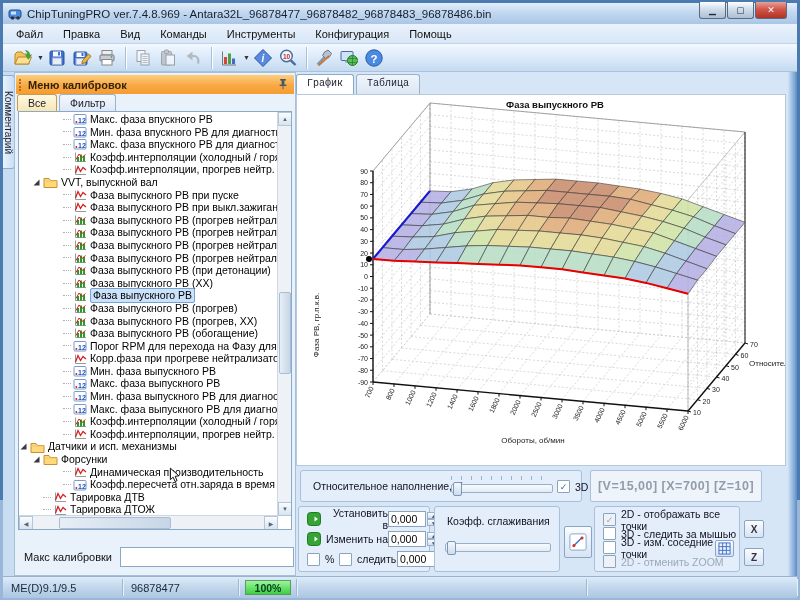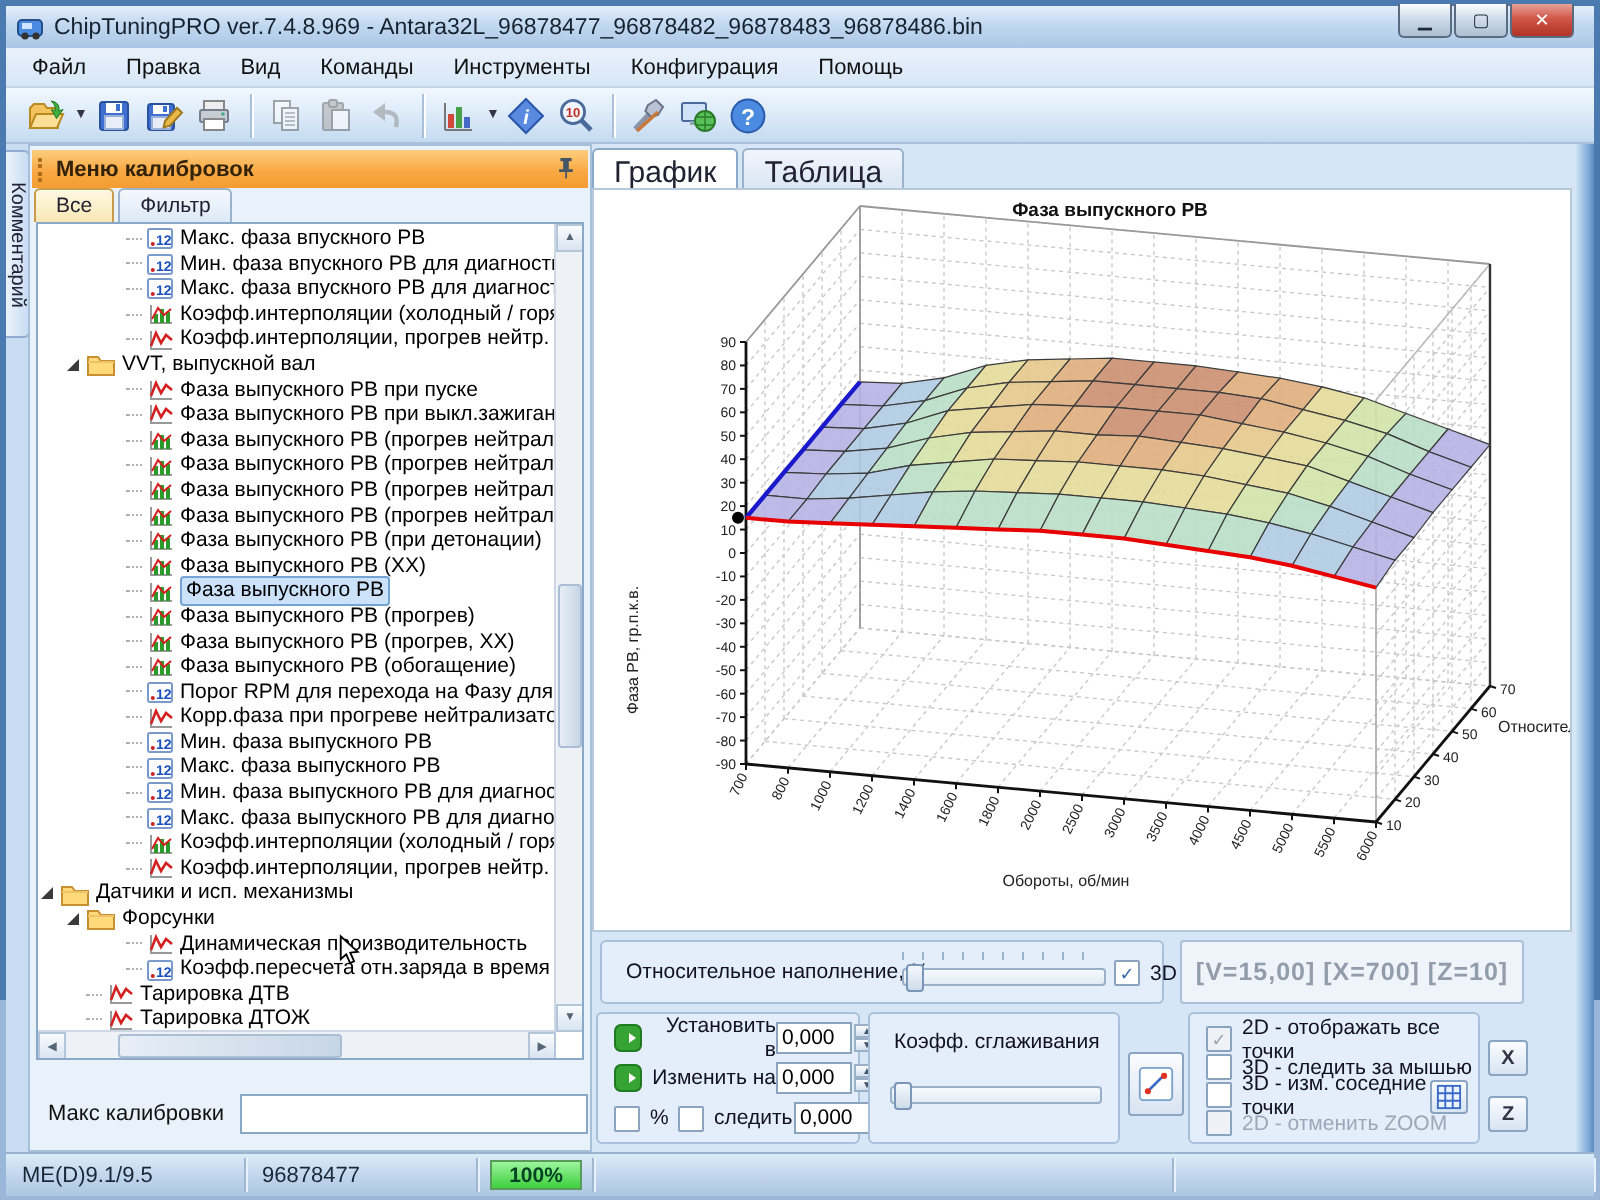--- a/index.html
+++ b/index.html
@@ -54,22 +54,22 @@
   .hscroll{position:absolute;left:0;bottom:0;right:13px;height:13px;background:#eef2f6;border-top:1px solid #cdd8e4;}
   .sb-btn{position:absolute;background:linear-gradient(#fafcfe,#d8e4f0);border:1px solid #b4c6da;color:#567;
     font-size:6px;display:flex;align-items:center;justify-content:center;}
   .sb-thumb{position:absolute;background:linear-gradient(90deg,#e7eef6,#c7d6e6);border:1px solid #a9bed4;border-radius:2px;}
   .search-row{position:absolute;left:3px;bottom:8px;height:20px;display:flex;align-items:center;}
   .search-label{font-size:11px;color:#111;margin:0 8px 0 6px;}
   .search-input{width:168px;height:16px;border:1px solid #89a8c8;background:#fff;font-size:11px;}
   
   .right-panel{position:absolute;left:296px;top:72px;width:492px;height:504px;background:#d7e6f6;}
   .rp-tabs{position:absolute;left:0;top:2px;height:20px;display:flex;}
-  .rp-tab{font-size:15px;padding:3px 10px 2px;border:1px solid #9ab2cc;border-bottom:none;
-    border-radius:3px 3px 0 0;background:linear-gradient(#f0f5fb,#dbe7f4);color:#223;margin-right:2px;}
+  .rp-tab{font-size:10px;padding:3px 10px 2px;border:1px solid #9ab2cc;border-bottom:none;
+    border-radius:3px 3px 0 0;background:linear-gradient(#f0f5fb,#dbe7f4);color:#223;margin-right:2px;font-family:Liberation Mono, monospace;}
   .rp-tab.active{background:#fff;border-color:#8aa8c8;}
   .chart-area{position:absolute;left:0;top:22px;width:490px;height:372px;background:#fff;border:1px solid #b5c8dc;box-sizing:border-box;}
   .row1{position:absolute;left:0;top:398px;width:492px;height:34px;}
   .group-box{position:absolute;background:#e4eefa;border:1px solid #a8c0dc;border-radius:3px;box-sizing:border-box;}
   .fill-label{position:absolute;left:12px;top:9px;font-size:10.5px;color:#112;}
   .slider-ticks{position:absolute;left:150px;top:5px;width:100px;height:4px;
     background:repeating-linear-gradient(90deg,#9ab4cc 0 1px,transparent 1px 10px);}
   .slider-track{position:absolute;background:linear-gradient(#f6fafd,#e2ebf4);border:1px solid #9ab0c8;border-radius:2px;}
   .slider-thumb{position:absolute;background:linear-gradient(#f4f8fc,#cfdcea);border:1px solid #7a96b8;border-radius:2px;}
   .cb{width:11px;height:11px;background:#fff;border:1px solid #8aa4c0;border-radius:1px;flex:none;

